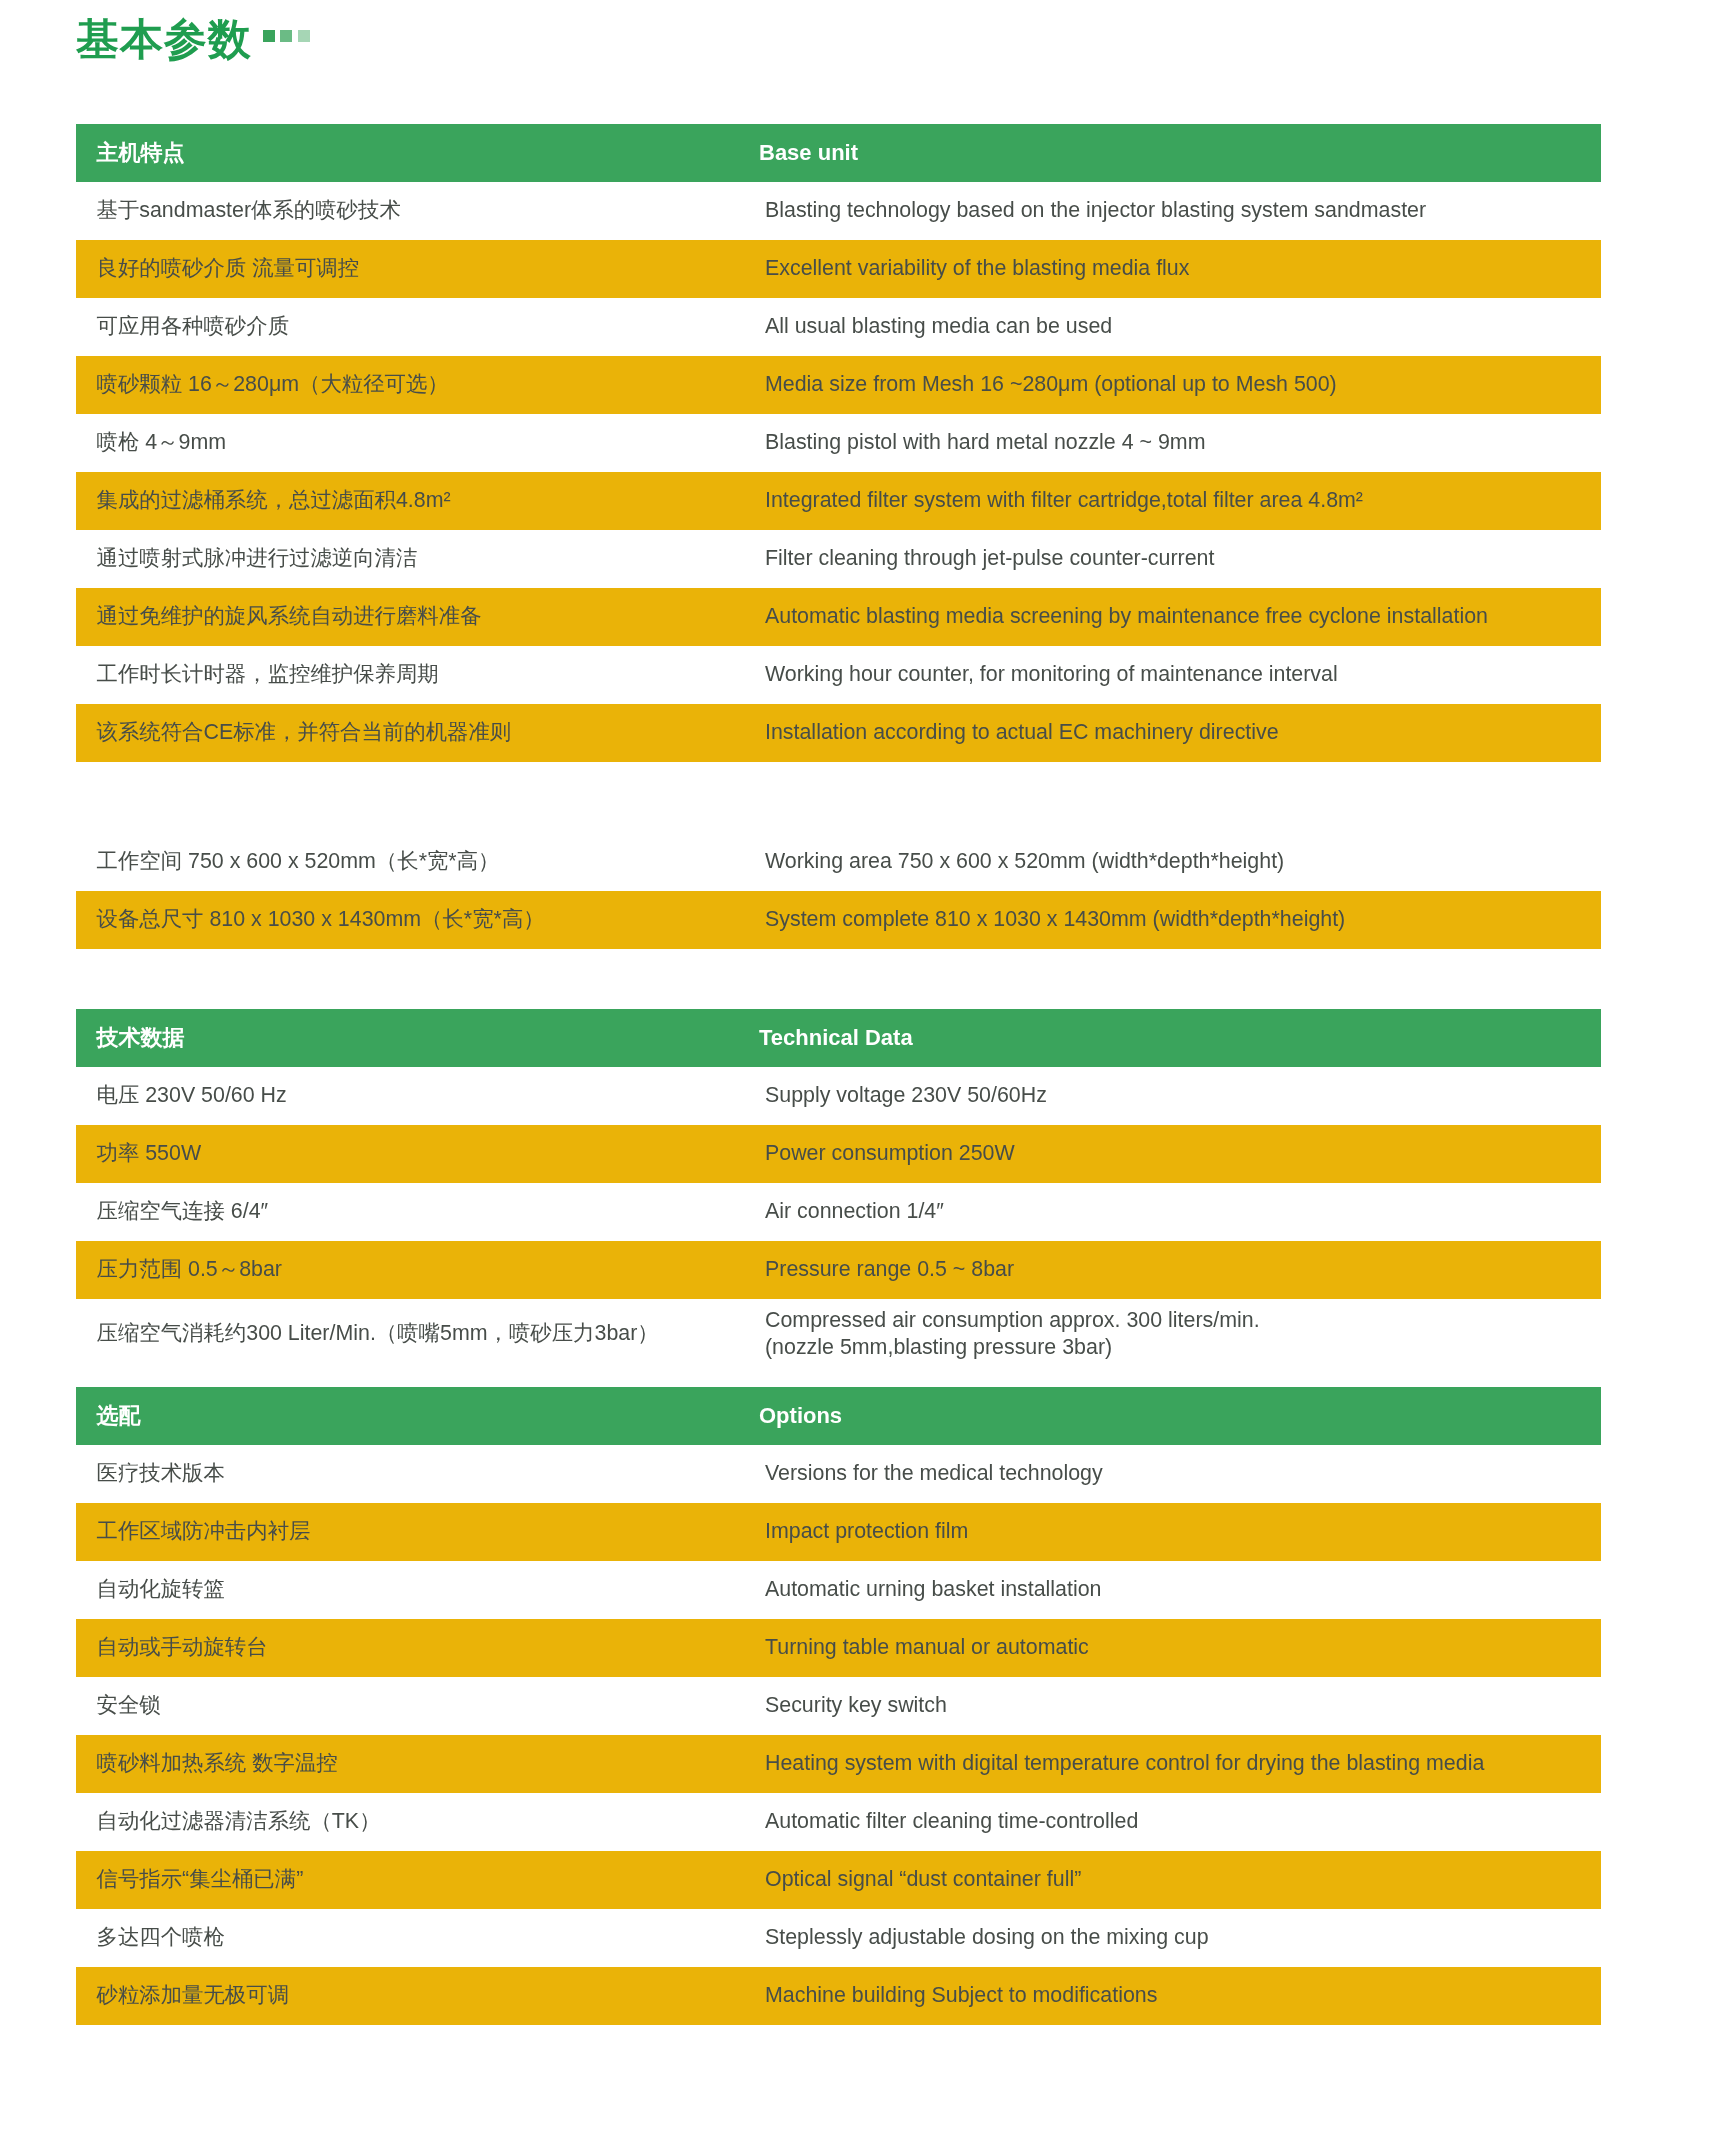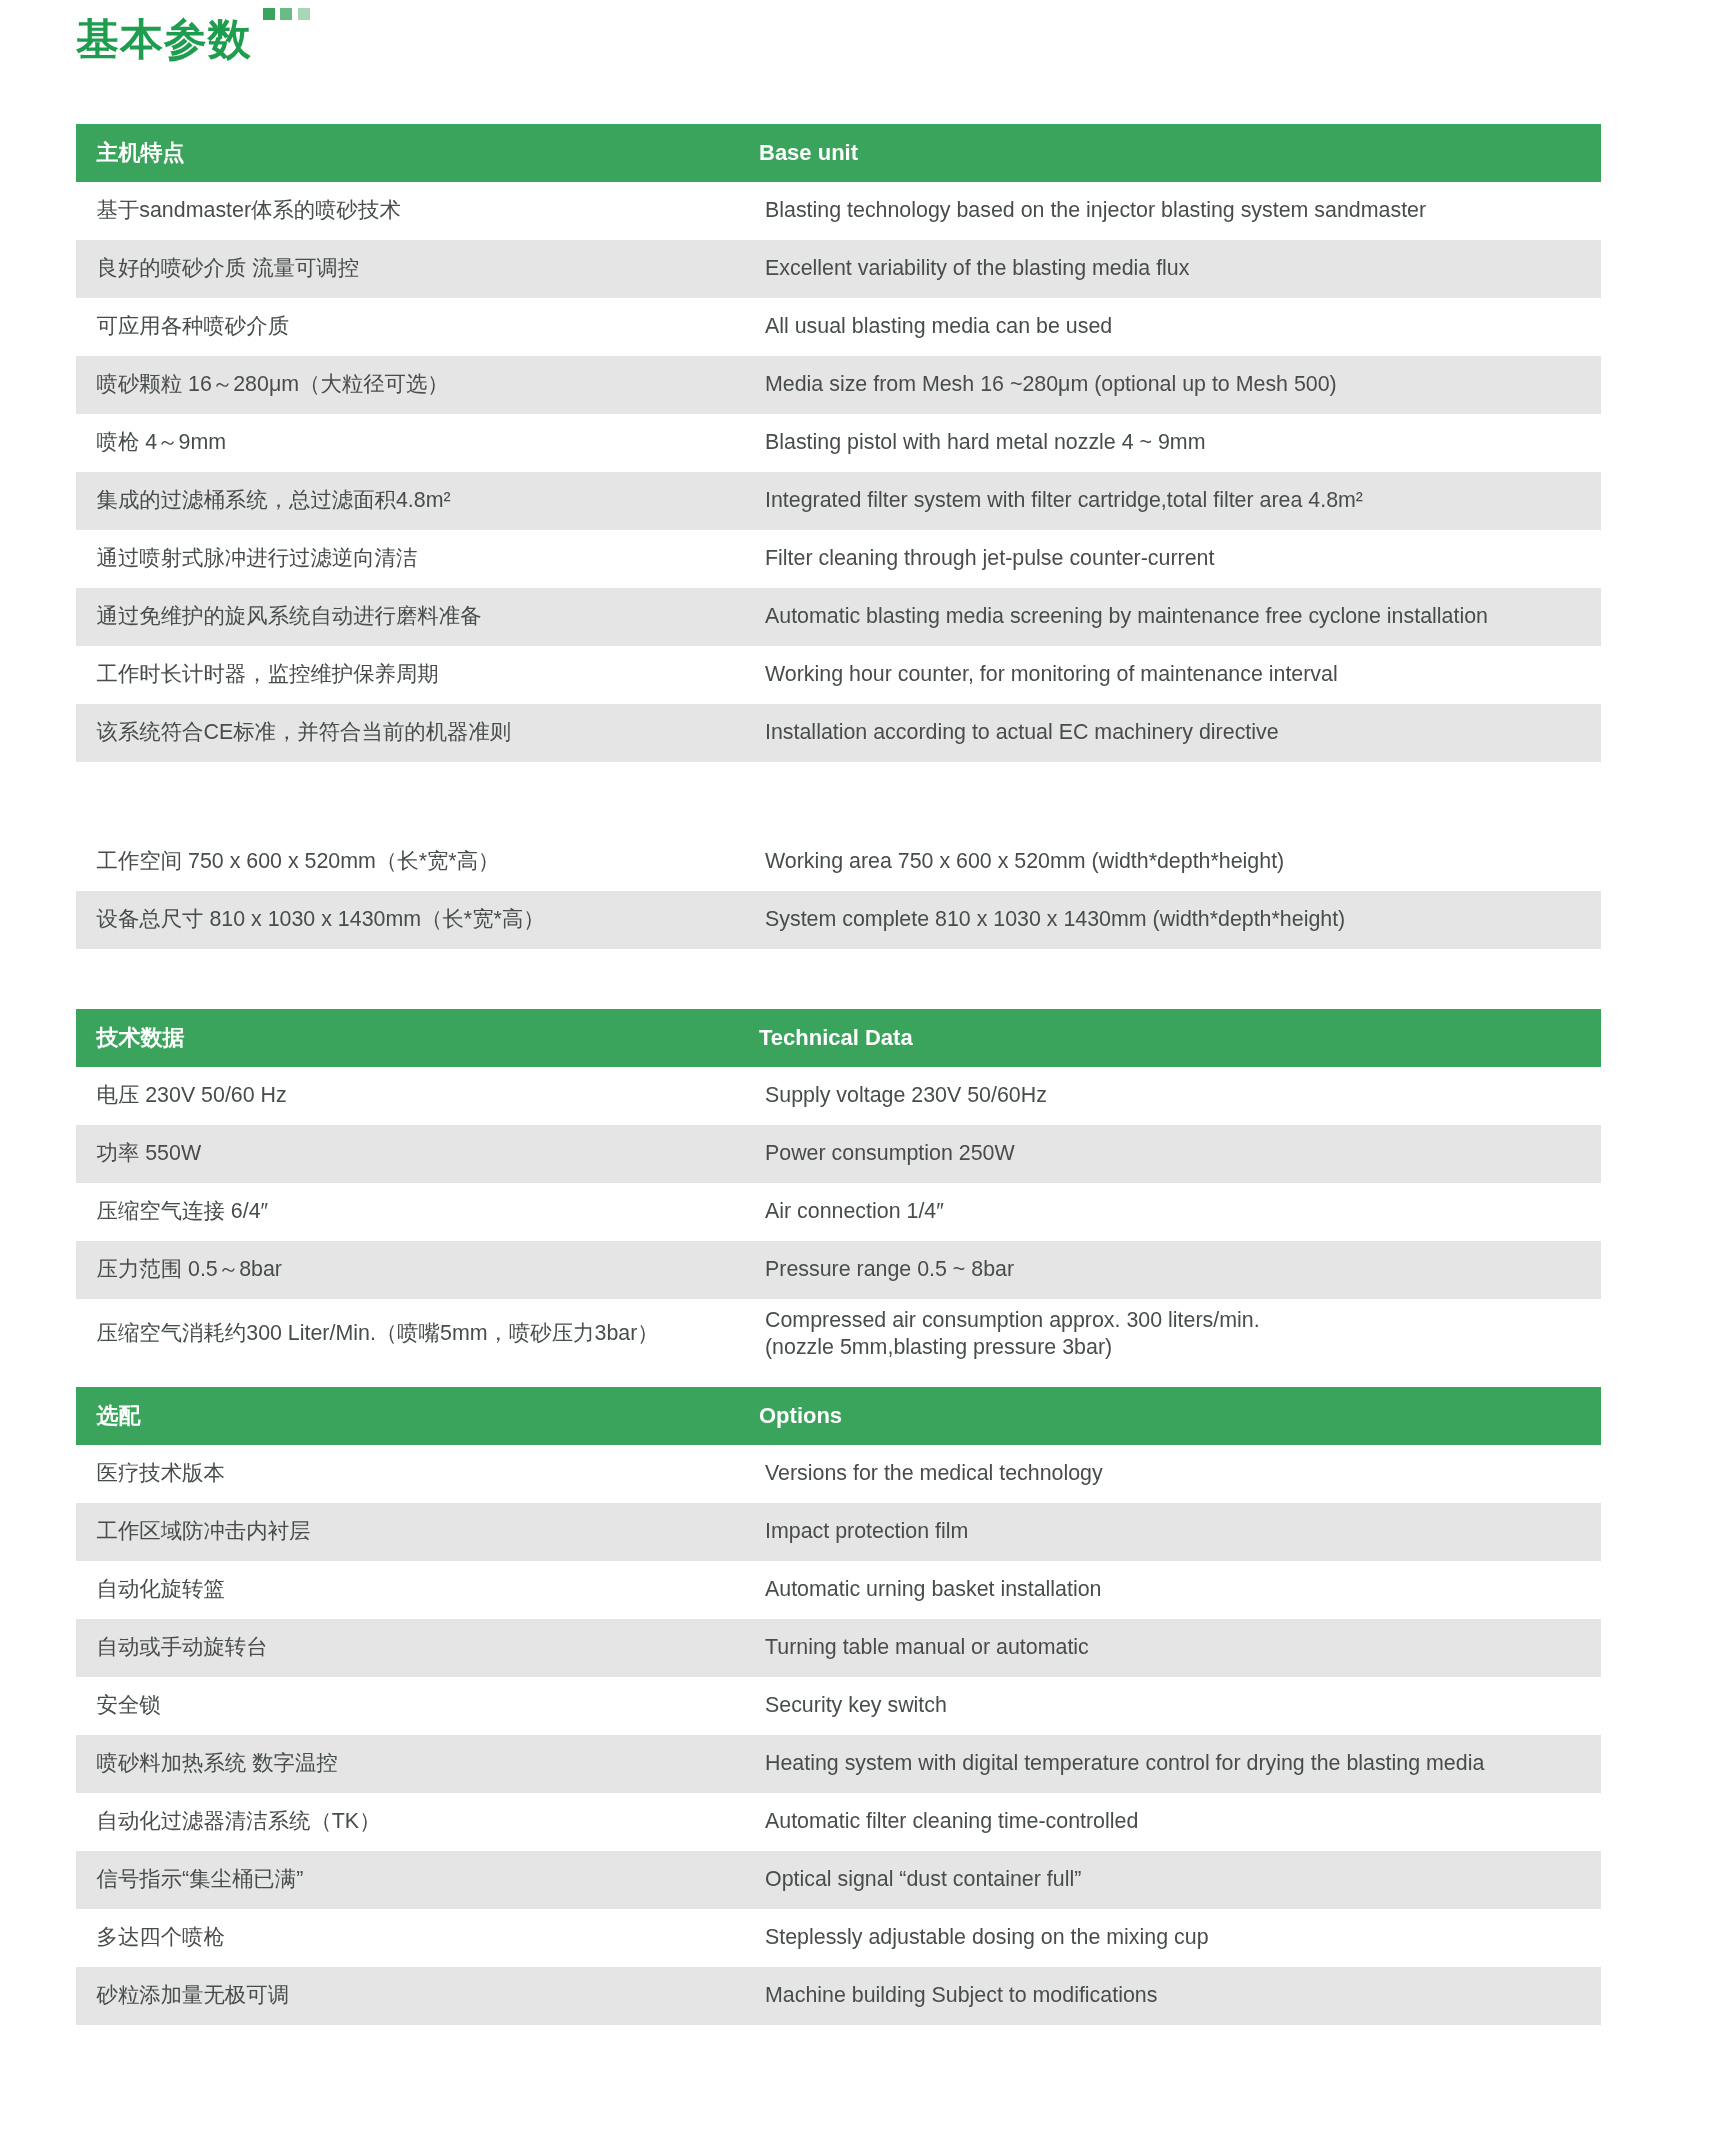--- a/index.html
+++ b/index.html
@@ -12,21 +12,21 @@
     font-family: "Liberation Sans", "DejaVu Sans", sans-serif;
   }
   .page {
     box-sizing: border-box;
     width: 1725px;
     height: 2152px;
     padding: 15px 123px 0 76px;
   }
   .title-row {
     display: flex;
-    align-items: flex-start;
+    align-items: center;
     margin: 0 0 60px 0;
   }
   h1.page-title {
     margin: 0;
     font-size: 43px;
     line-height: 49px;
     font-weight: bold;
     color: #1f9d4f;
     letter-spacing: 0.9px;
   }
@@ -63,21 +63,21 @@
     font-weight: bold;
     line-height: 1.1;
   }
   .trow {
     display: flex;
     align-items: center;
     min-height: 58px;
     background: #ffffff;
     gap: 6px;
   }
-  .trow.alt { background: #e5e5e5; }
+  .trow.alt { background: #eab308; }
   .trow .cell {
     color: #474d49;
     font-size: 21.4px;
     line-height: 1.3;
     white-space: pre-line;
     padding-top: 7.5px;
     padding-bottom: 7.5px;
     box-sizing: border-box;
   }
   .cell.zh {

